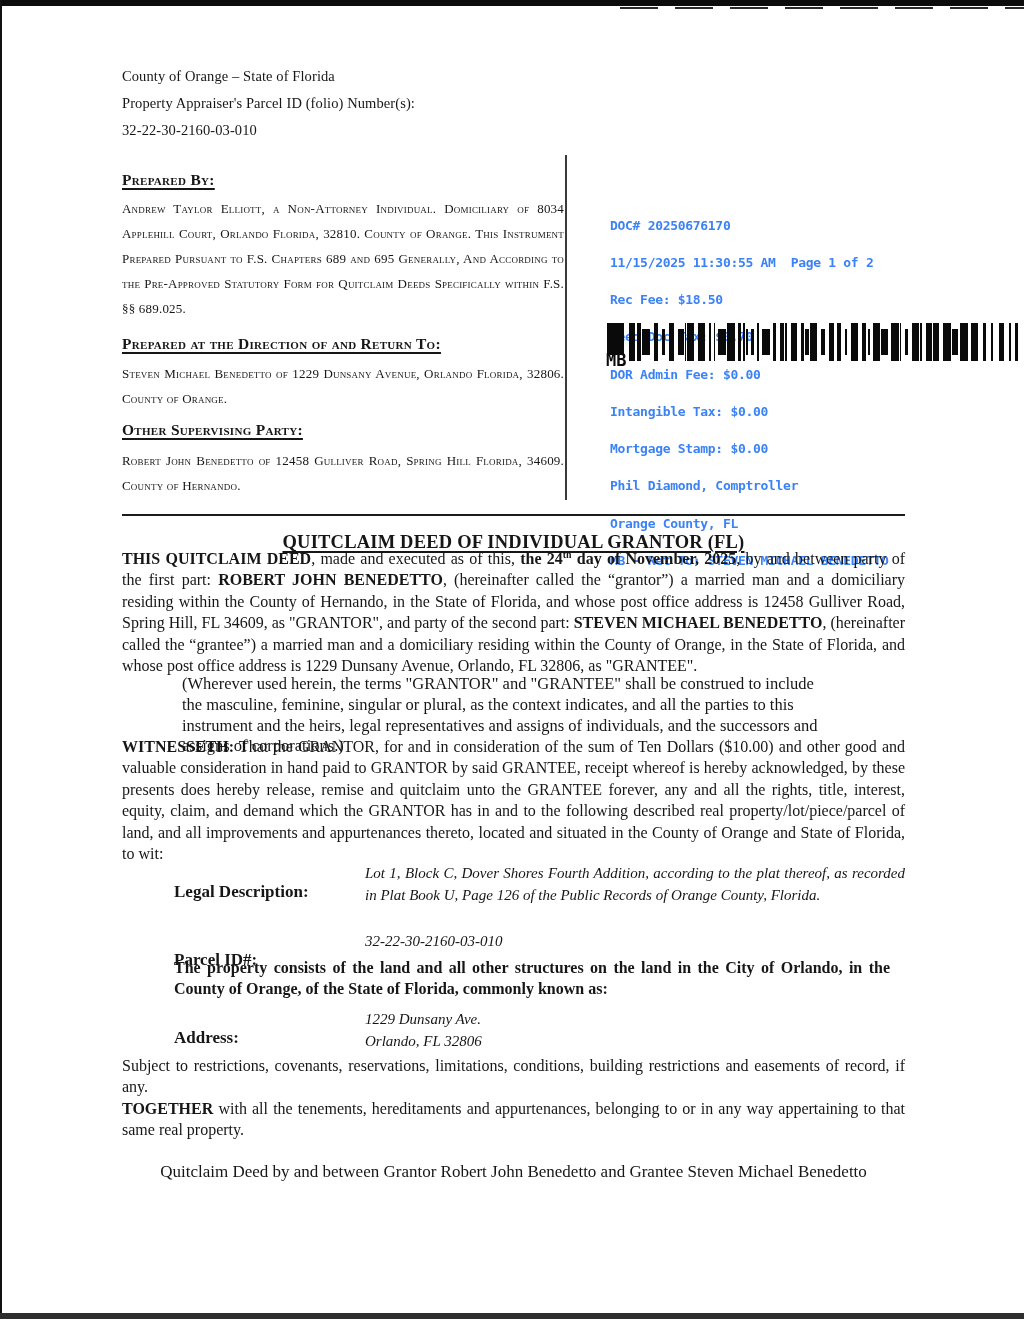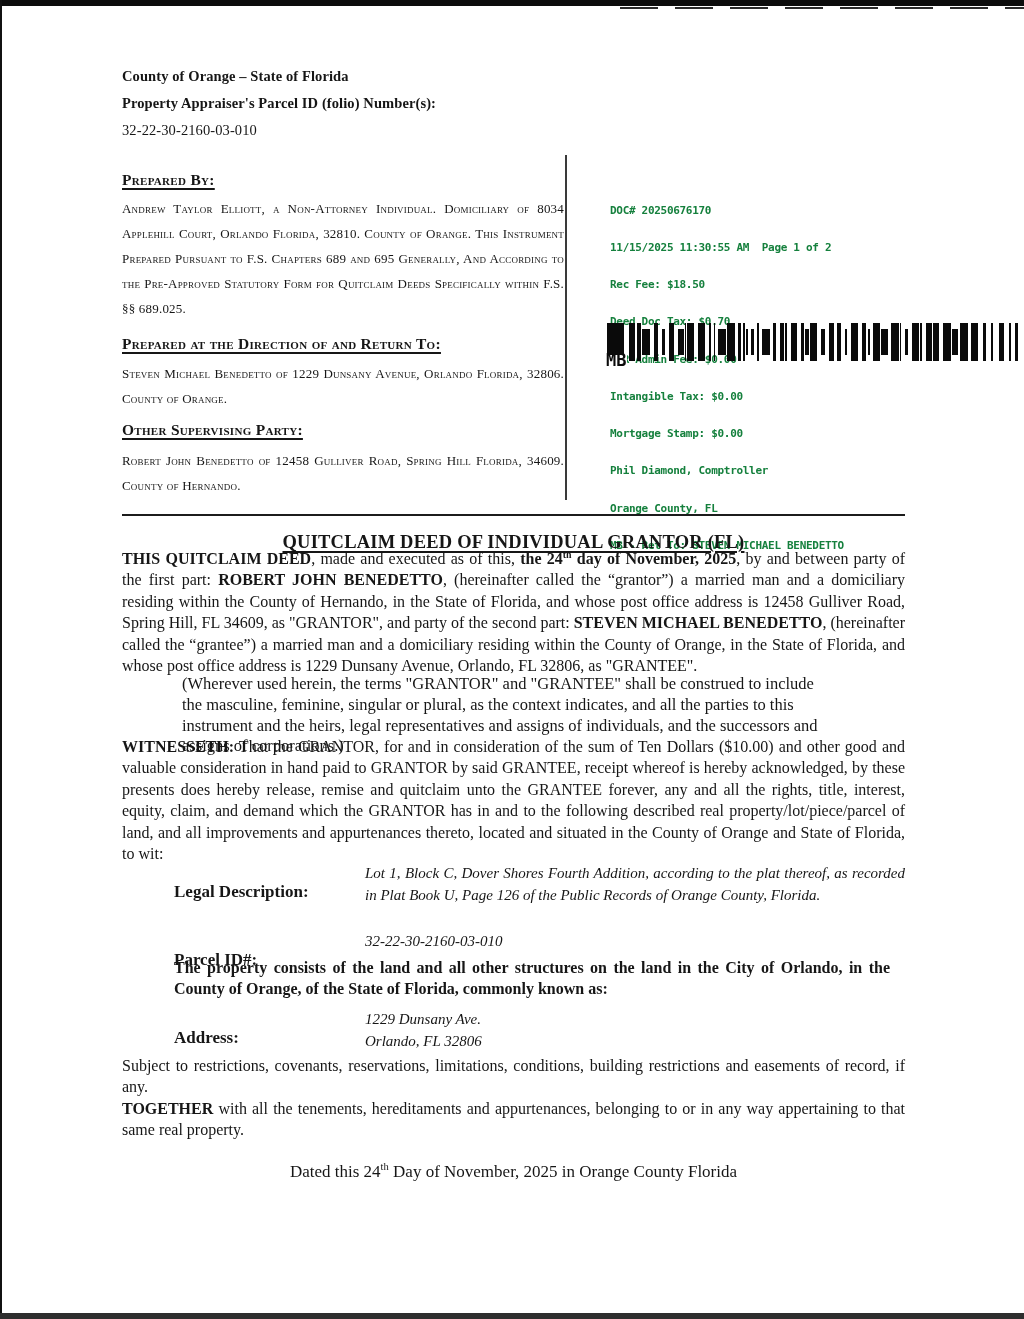--- a/index.html
+++ b/index.html
@@ -14,40 +14,40 @@
 
   
   .scan-top { top:0; left:0; width:1024px; height:6px; background:#0c0c0c; }
   .scan-top-dash { top:7px; left:620px; width:404px; height:2px;
     background:repeating-linear-gradient(90deg,#2a2a2a 0 38px, transparent 38px 55px); }
   .scan-left { top:0; left:0; width:2px; height:1319px; background:#111; }
   .scan-bottom { bottom:0; left:0; width:1024px; height:6px; background:#2e2e2e; }
 
   
   .hdr { left:122px; font-size:14.5px; letter-spacing:0.1px; }
-  .hdr-bold { font-weight:bold; }
+  .hdr-bold { font-weight:normal; }
 
   
   .lc-head {
     left:122px; font-weight:bold; font-size:15.5px;
     font-variant:small-caps; text-decoration:underline;
     text-decoration-thickness:2px; text-underline-offset:3px; letter-spacing:0.3px;
   }
   .lc-body {
     left:122px; width:442px; font-size:13px; font-variant:small-caps;
     line-height:25px; text-align:justify; letter-spacing:0.2px;
   }
 
   .divider { left:565px; top:155px; width:2px; height:345px; background:#3a3a3a; }
 
   
   .stamp {
-    left:610px; top:180px; font-family:"DejaVu Sans Mono", monospace;
-    font-weight:bold; font-size:11px; line-height:12.4px;
-    white-space:pre; color:#15803d; letter-spacing:-0.3px;
+    left:610px; top:195px; font-family:"DejaVu Sans Mono", monospace;
+    font-weight:bold; font-size:13px; line-height:12.4px;
+    white-space:pre; color:#3b82f6; letter-spacing:-0.3px;
   }
   .barcode { left:607px; top:323px; width:412px; height:42px; }
   .barcode-label {
     position:absolute; left:-2px; bottom:-1px; font-family:"DejaVu Sans Mono", monospace;
     font-weight:bold; font-size:17px; color:#0a0a0a; background:#fff; padding:0 1px; line-height:11px;
   }
 
   
   .rule { left:122px; top:514px; width:783px; height:2px; background:#1c1c1c; }
   .title {
@@ -189,14 +189,14 @@
 <div class="abs def-label lbl-address">Address:</div>
 <div class="abs def-value val-address">
   <div>1229 Dunsany Ave.</div>
   <div>Orlando, FL 32806</div>
 </div>
 
 <div class="abs para just p-subject">Subject to restrictions, covenants, reservations, limitations, conditions, building restrictions and easements of record, if any.</div>
 <div class="abs para just p-together"><span class="b">TOGETHER</span><span> with all the tenements, hereditaments and appurtenances, belonging to or in any way appertaining to that same real property.</span></div>
 
 <div class="abs footer">
-  <div><span>Dated this 24</span><sup>th</sup><span> Day of November, 2025 in Orange County Florida</span></div>
+  <div>Quitclaim Deed by and between Grantor Robert John Benedetto and Grantee Steven Michael Benedetto</div>
 </div>
 
 </body></html>

